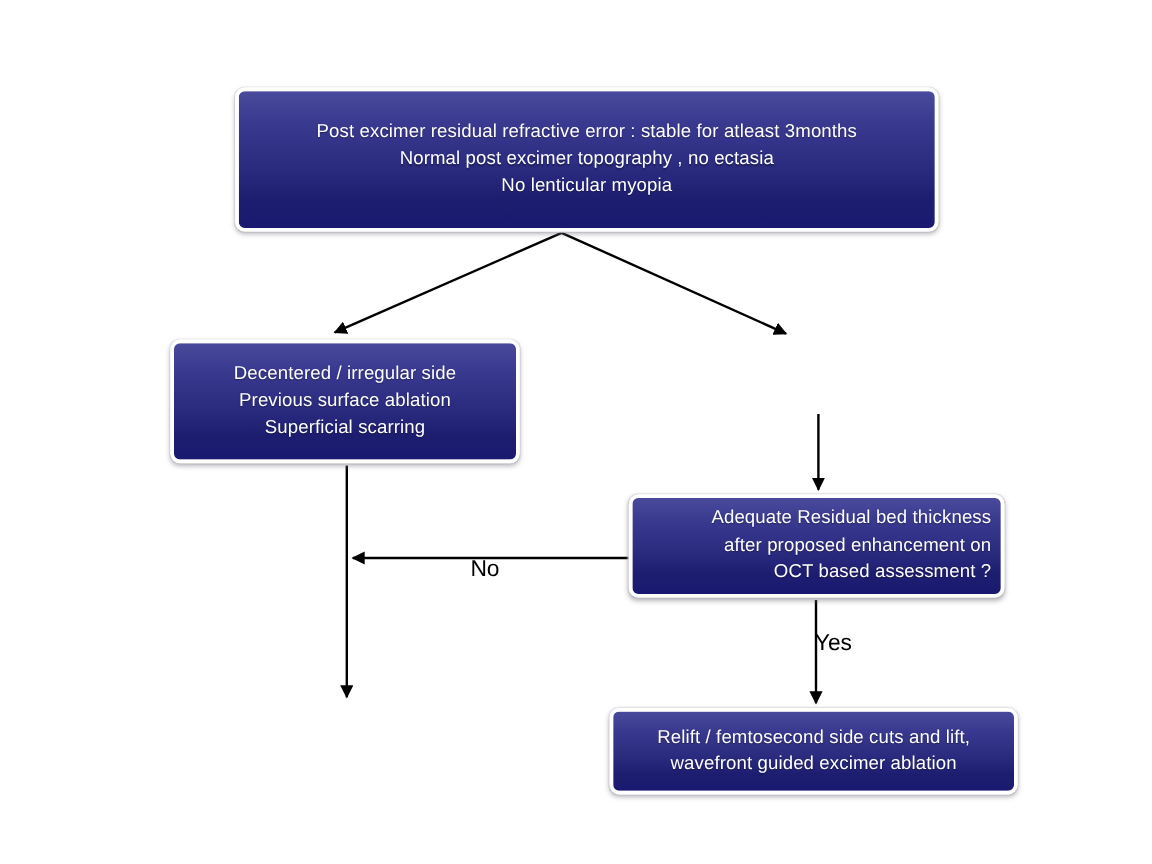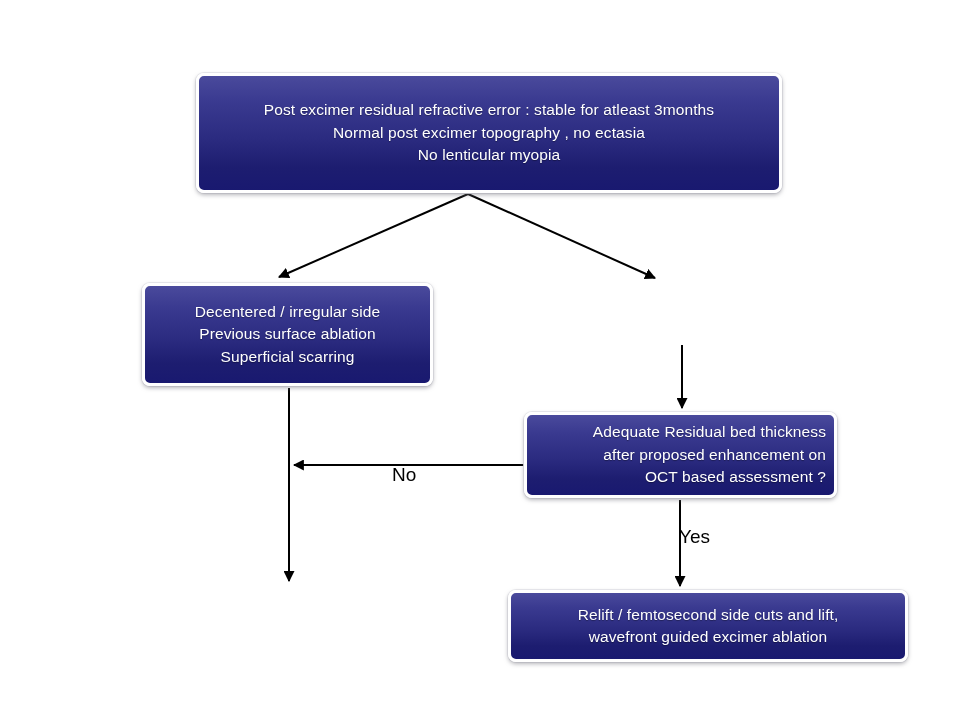--- a/index.html
+++ b/index.html
@@ -55,21 +55,21 @@
     box-sizing: border-box;
     white-space: pre-line;
   }
 
   
   #node-criteria      { left: 196px; top: 73px;  width: 586px; height: 120px; }
   #node-poor-flap     { left: 142px; top: 283px; width: 291px; height: 103px; }
   #node-good-flap     { left: 527px; top: 283px; width: 278px; height: 60px;  }
   #node-oct-question  { left: 524px; top: 412px; width: 313px; height: 86px; text-align: right;  }
   #node-surface-abl   { left: 150px; top: 585px; width: 278px; height: 64px;  }
-  #node-relift        { left: 508px; top: 590px; width: 400px; height: 72px; justify-content: center;  }
+  #node-relift        { left: 508px; top: 590px; width: 340px; height: 72px; justify-content: center;  }
 
   
   .edge-label {
     position: absolute;
     color: #000000;
     font-family: "Liberation Sans", sans-serif;
     font-size: 19px;
     line-height: 1;
     white-space: nowrap;
     z-index: 3;

